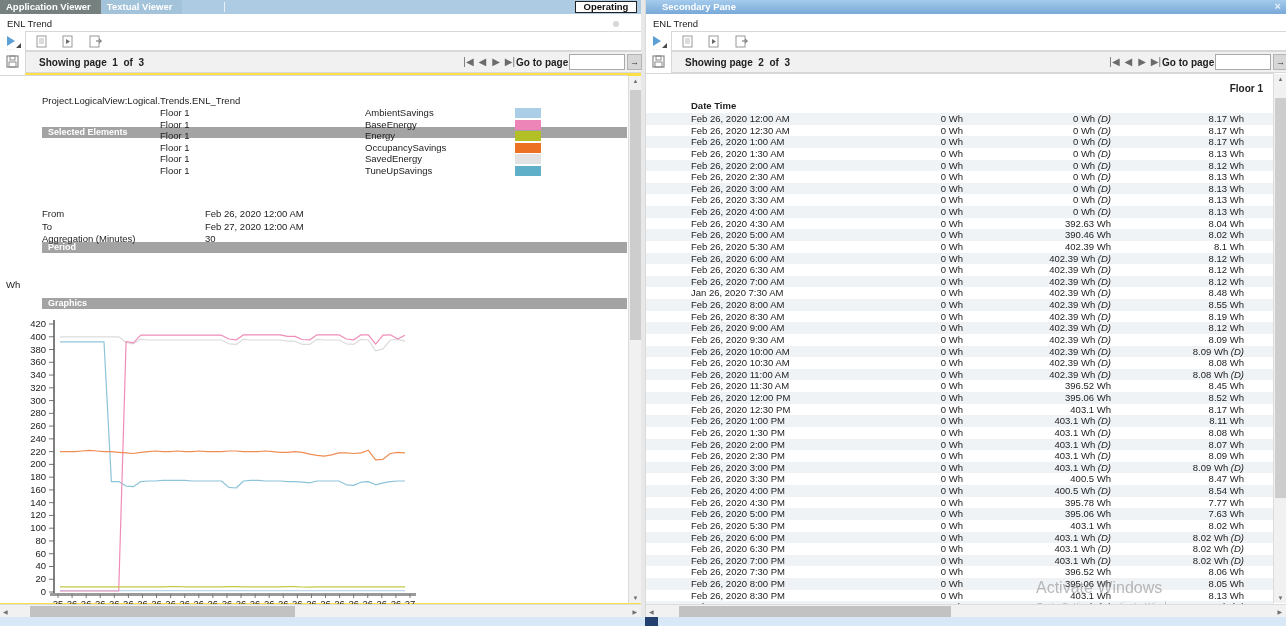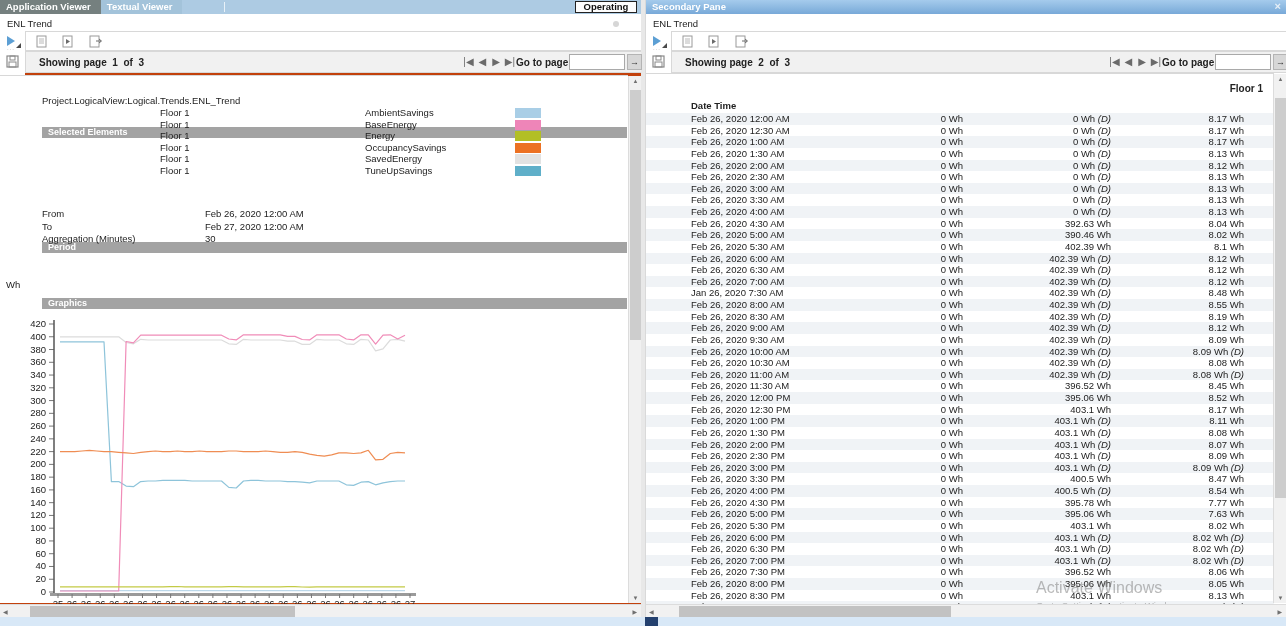--- a/index.html
+++ b/index.html
@@ -1,35 +1,35 @@
 <!DOCTYPE html>
 <html><head>
 <meta charset="utf-8">
 <style>
   * { margin:0; padding:0; box-sizing:border-box; }
   html,body { width:1286px; height:626px; background:#fff; font-family:"Liberation Sans", sans-serif; overflow:hidden; }
   .abs { position:absolute; }
   #app { position:relative; width:1286px; height:626px; background:#e8e8e8; }
 
   
-  #left-pane  { position:absolute; left:0;   top:0; width:641px; height:617px; background:#c2410c;text-decoration:underline; }
+  #left-pane  { position:absolute; left:0;   top:0; width:641px; height:617px; background:#fde047;text-decoration:underline; }
   #right-pane { position:absolute; left:645px; top:0; width:641px; height:617px; background:#fff; border-left:1px solid #d9d9d9; }
 
   
   #tabbar { position:absolute; left:0; top:0; width:641px; height:14px; background:#adcbe3; }
   .tab { height:14px; font-size:9.5px; font-weight:bold; color:#fff; padding:1px 10px 0 6px; float:left; }
   .tab.active { background:#75807f; }
   .tab.inactive { background:#a3c3da; }
   .tab-div { float:left; width:1px; height:10px; margin-top:2px; background:#e8f1f8; margin-left:42px; }
   #operating-btn { position:absolute; right:4px; top:1px; width:62px; height:12px; background:#fdfdfd; border:1px solid #222;
     font-size:9.5px; font-weight:bold; text-align:center; line-height:10px; color:#111; }
 
   
   #sec-titlebar { position:absolute; left:0; top:0; width:640px; height:14px;
-    background:linear-gradient(#a5cbec,#78a9d8); color:#fff; font-size:9.5px; font-weight:bold; padding:1px 0 0 6px; }
+    background:linear-gradient(#a5cbec,#78a9d8); color:#fff; font-size:9.5px; font-weight:bold; padding:1px 0 0 16px; }
   #sec-close { position:absolute; right:5px; top:0px; color:#e7eff7; font-size:11px; font-weight:bold; cursor:default; }
 
   
   .trend-row { position:absolute; left:0; top:14px; width:100%; height:17px; background:#fff; font-size:9.5px; color:#222; padding:4px 0 0 7px; }
   .status-dot { position:absolute; right:22px; top:7px; width:6px; height:6px; border-radius:3px; background:#d6d6d6; }
 
   
   .iconcol { position:absolute; left:0; top:31px; width:25px; height:44px; background:#fff; }
   .run-ic { position:absolute; left:7px; top:5px; width:14px; height:12px; }
   .run-ic .tri { position:absolute; left:0; top:0; width:0; height:0; border-left:8px solid #5c9fd4; border-top:5px solid transparent; border-bottom:5px solid transparent; }

